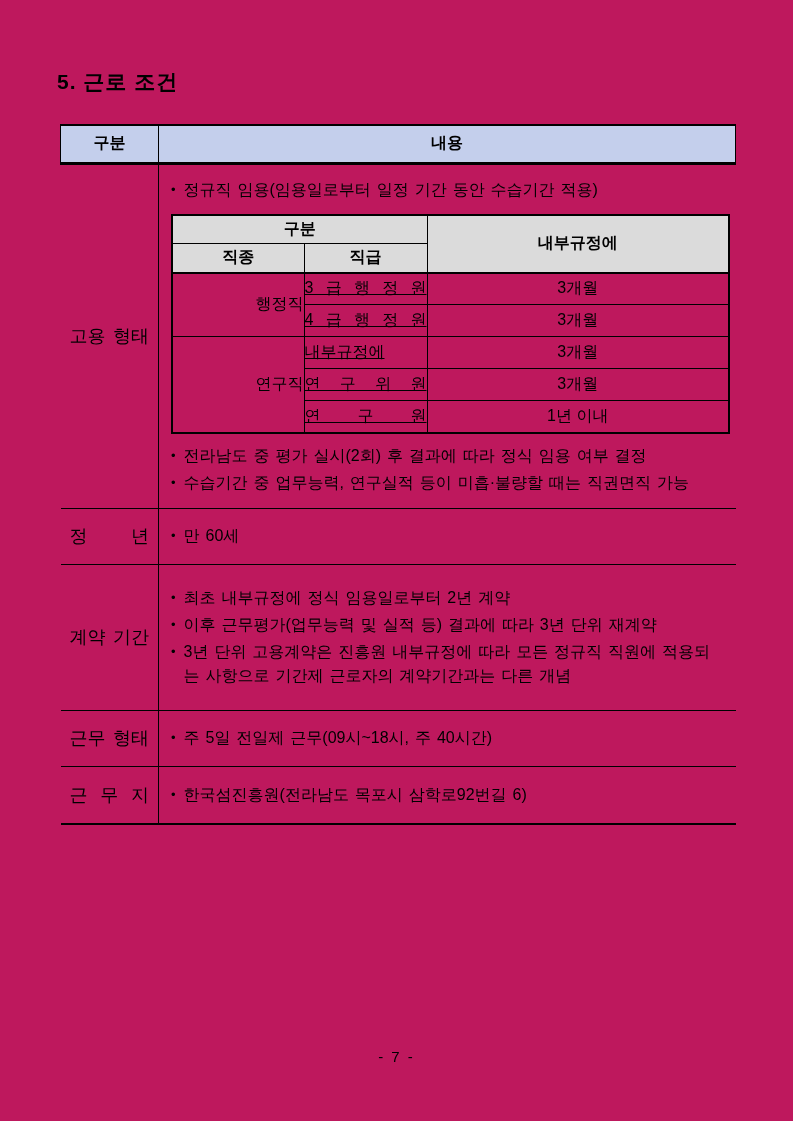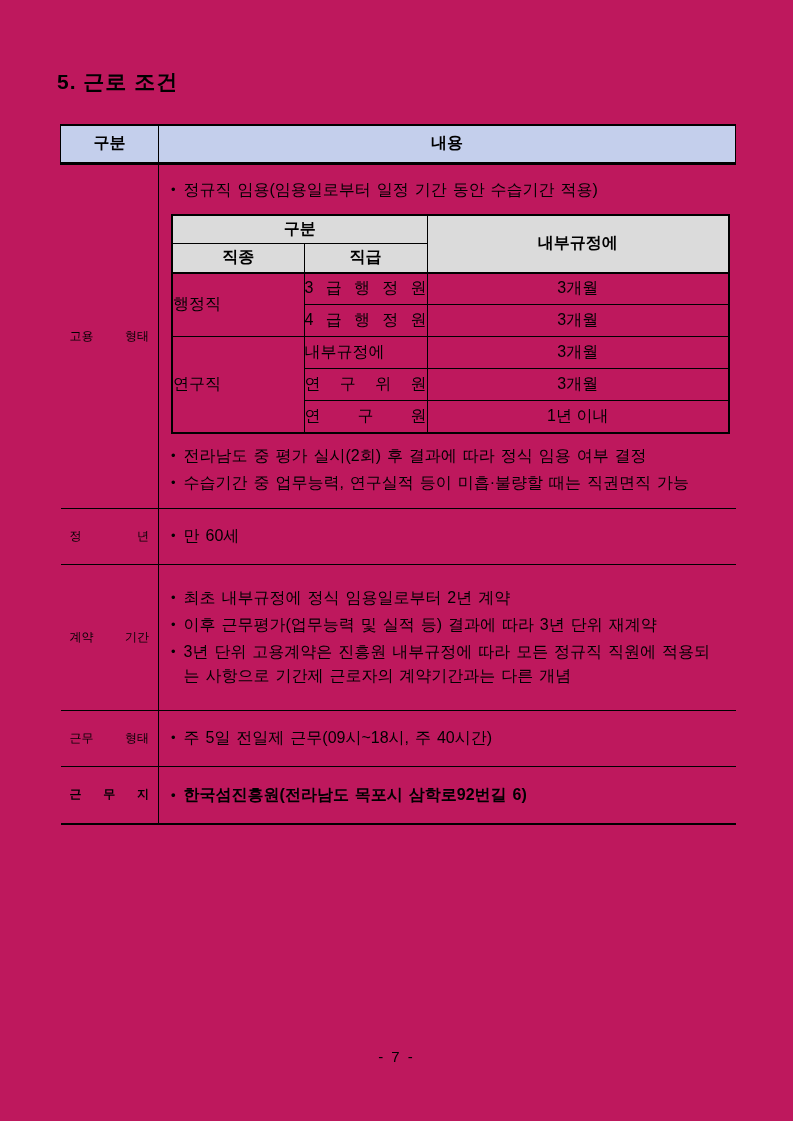--- a/index.html
+++ b/index.html
@@ -27,28 +27,28 @@
   table.outer th.oh{
     background:var(--outer-header-bg);
     border:1px solid var(--border-color);
     border-top-width:2px;border-bottom-width:3px;
     height:38px;font-size:16px;font-weight:700;text-align:center;
     padding:0;
   }
   td.lbl{
     border-right:1.5px solid var(--border-color);
     border-bottom:1px solid var(--border-color);
-    vertical-align:middle;font-size:12px;padding:0 9px;
+    vertical-align:middle;font-size:18px;padding:0 9px;
     text-align:justify;text-align-last:justify;
   }
   td.cnt{
     border-bottom:1px solid var(--border-color);
     padding:10px 12px;font-size:16px;vertical-align:middle;
   }
-  tr.last td{border-bottom-width:2.5px;font-weight:bold;}
+  tr.last td{border-bottom-width:2.5px;}
   td.h56{height:56px;padding-top:0;padding-bottom:0;}
   td.h58{height:58px;padding-top:0;padding-bottom:0;}
   td.h146{height:146px;}
   
   .bullet{
     display:flex;align-items:flex-start;
     font-size:16px;line-height:24px;margin:3px 0;word-spacing:1.5px;
   }
   .bullet .dot{margin-right:8px;flex:0 0 auto;font-size:13px;line-height:24px;}
   
@@ -60,22 +60,22 @@
   table.inner col.i2{width:123px;}
   table.inner col.i3{width:302px;}
   table.inner th,table.inner td{
     border:1px solid var(--border-color);font-size:16px;padding:0;
   }
   table.inner th.ih{
     background:var(--inner-header-bg);font-weight:700;text-align:center;height:29px;
   }
   table.inner th.ih-sub,table.inner th.ih-prob{border-bottom:2px solid var(--border-color);}
   table.inner td{height:32px;}
-  td.jt{text-align:left;}
-  td.gr{text-align:justify;text-align-last:justify;padding:0 15px;}
+  td.jt{text-align:right;}
+  td.gr{text-align:justify;text-align-last:justify;padding:0 15px;text-decoration:underline;}
   td.pd{text-align:center;margin-left:32px;}
   
   .page-number{
     position:absolute;left:0;right:0;top:1048px;
     text-align:center;font-size:15px;letter-spacing:2px;
   }
 </style>
 </head>
 <body>
 

